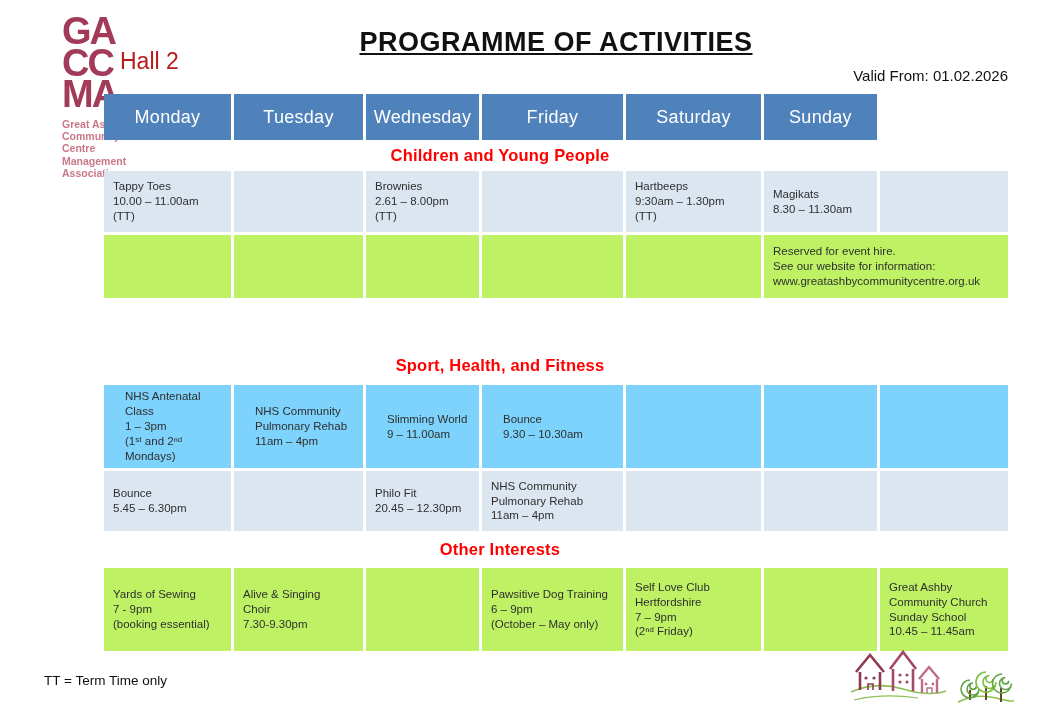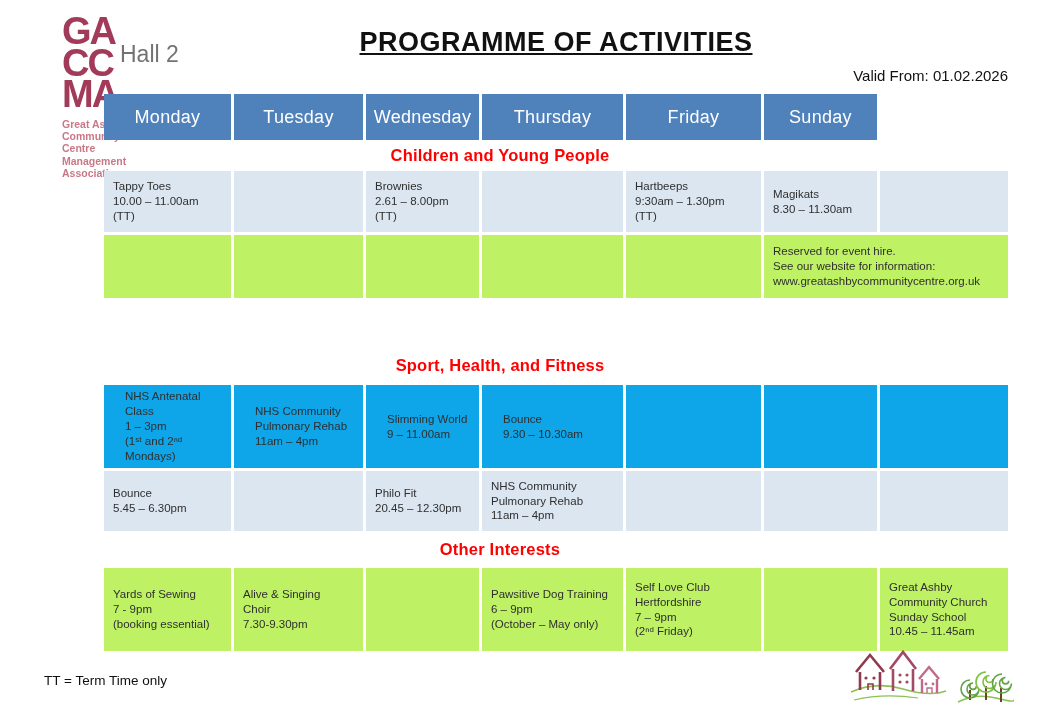--- a/index.html
+++ b/index.html
@@ -11,35 +11,35 @@
   .logo { position:absolute; left:30px; top:16px; width:80px;margin-left:32px; }
   .logo-letters { color:#a23a59; font-weight:800; font-size:38px;
     line-height:0.83; letter-spacing:-2px; }
   .logo-sub { margin-top:7px; color:#c97888; font-weight:700; font-size:10.5px;
     line-height:1.18; white-space:pre-line; }
 
   
   .page-title { position:absolute; left:104px; top:27px; width:904px;
     text-align:center; font-size:27px; font-weight:700; color:#111;
     letter-spacing:0.5px;text-decoration:underline; }
-  .hall-title { position:absolute; left:120px; top:41px; font-size:23px; color:#737373; }
+  .hall-title { position:absolute; left:120px; top:48px; font-size:23px; color:#b91c1c; }
   .valid-from { position:absolute; right:32px; top:67px; font-size:15px; color:#111; }
 
   
   .sched { position:absolute; left:104px; top:94px; width:792px; }
   .trow { display:grid; gap:3px;
     grid-template-columns:127px 129px 113px 141px 135px 113px 128px; }
   .gap { margin-bottom:3px; }
   .day { height:46px; background:#4f81bb; color:#ffffff; font-size:18px;
     letter-spacing:0.3px; display:flex; align-items:center; justify-content:center; }
   .cell { padding:4px 9px; font-size:11.5px; line-height:1.3;
     white-space:pre-line; display:flex; flex-direction:column; justify-content:center; }
   .bg-light  { background:#dce6f1; }
   .bg-medium { background:#bef264; }
-  .bg-dark   { background:#0ea5e9;padding-left:21px; }
+  .bg-dark   { background:#7dd3fc;padding-left:21px; }
   .colspan2 { grid-column:span 2; }
   .r-c1 { min-height:61px; } .r-c2 { min-height:63px; }
   .r-s1 { min-height:83px; } .r-s2 { min-height:60px; }
   .r-o1 { min-height:83px; }
   .section-title { display:flex; align-items:center; justify-content:center;
     color:#ff0000; font-size:16.5px; font-weight:600; letter-spacing:0.2px; }
   #st1 { height:31px; } #st2 { height:39px;margin-top:48px; } #st3 { height:37px; }
 
   
   .footnote { position:absolute; left:44px; top:673px; font-size:13.5px; color:#111; }
@@ -65,22 +65,22 @@
 <div class="page-title">PROGRAMME OF ACTIVITIES</div>
 <div class="hall-title">Hall 2</div>
 <div class="valid-from">Valid From: 01.02.2026</div>
 
 <div class="sched">
 
   <div class="trow">
     <div class="day">Monday</div>
     <div class="day">Tuesday</div>
     <div class="day">Wednesday</div>
-    <div class="day">Thursday</div>
     <div class="day">Friday</div>
+    <div class="day">Saturday</div>
     <div class="day">Sunday</div>
   </div>
 
   <div id="st1" class="section-title">Children and Young People</div>
 
   <div class="trow gap">
     <div class="cell bg-light r-c1">Tappy Toes
 10.00 – 11.00am
 (TT)</div>
     <div class="cell bg-light r-c1"></div>

